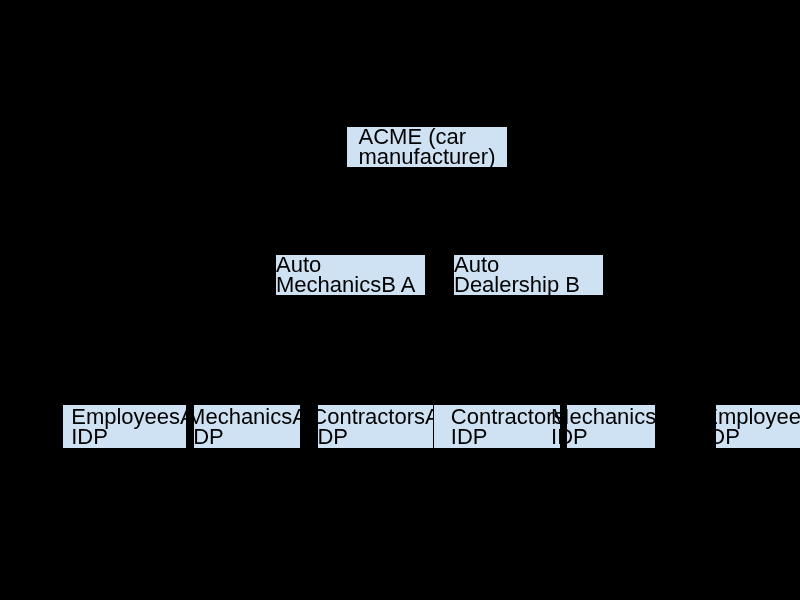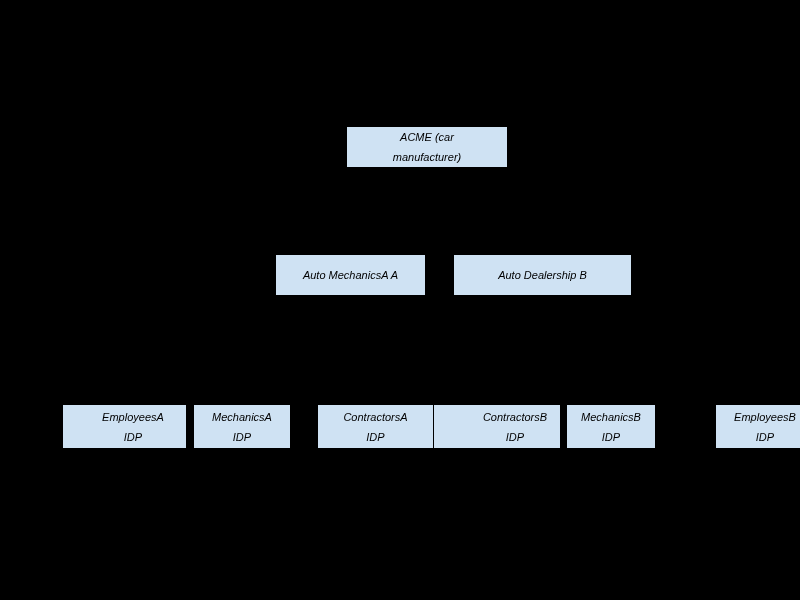--- a/index.html
+++ b/index.html
@@ -17,49 +17,47 @@
     height: 600px;
     background: var(--bg, #000000);
   }
   .node {
     position: absolute;
     background: var(--node-fill, #cfe2f3);
     color: var(--node-text, #000000);
     display: flex;
     align-items: center;
     justify-content: center;
-    text-align: center;
     white-space: pre-line;
-    font-size: 11px;
+    font-size: 22px;
     line-height: 20px;
     box-sizing: border-box;
-    font-style: italic;
   }
   
   .node-acme          { left: 347px; top: 127px; width: 160px; height: 40px; }
   
   .node-dealership-a  { left: 276px; top: 255px; width: 149px; height: 40px; }
-  .node-dealership-b  { left: 454px; top: 255px; width: 177px; height: 40px; }
+  .node-dealership-b  { left: 454px; top: 255px; width: 149px; height: 40px; }
   
   .node-employees-a   { left:  63px; top: 405px; width: 123px; height: 43px; padding-left: 17px; }
-  .node-mechanics-a   { left: 194px; top: 405px; width: 96px; height: 43px; }
+  .node-mechanics-a   { left: 194px; top: 405px; width: 106px; height: 43px; }
   .node-contractors-a { left: 306px; top: 405px; width: 115px; height: 43px; margin-left: 12px; }
   .node-contractors-b { left: 434px; top: 405px; width: 126px; height: 43px; padding-left: 36px; }
   .node-mechanics-b   { left: 567px; top: 405px; width: 88px; height: 43px; }
   .node-employees-b   { left: 716px; top: 405px; width: 98px; height: 43px; }
 </style>
 </head>
 <body>
 
 <div class="canvas">
 
   <div class="node node-acme">ACME (car
 manufacturer)</div>
 
-  <div class="node node-dealership-a">Auto MechanicsA A</div>
+  <div class="node node-dealership-a">Auto MechanicsB A</div>
 
   <div class="node node-dealership-b">Auto Dealership B</div>
 
   <div class="node node-employees-a">EmployeesA
 IDP</div>
 
   <div class="node node-mechanics-a">MechanicsA
 IDP</div>
 
   <div class="node node-contractors-a">ContractorsA

